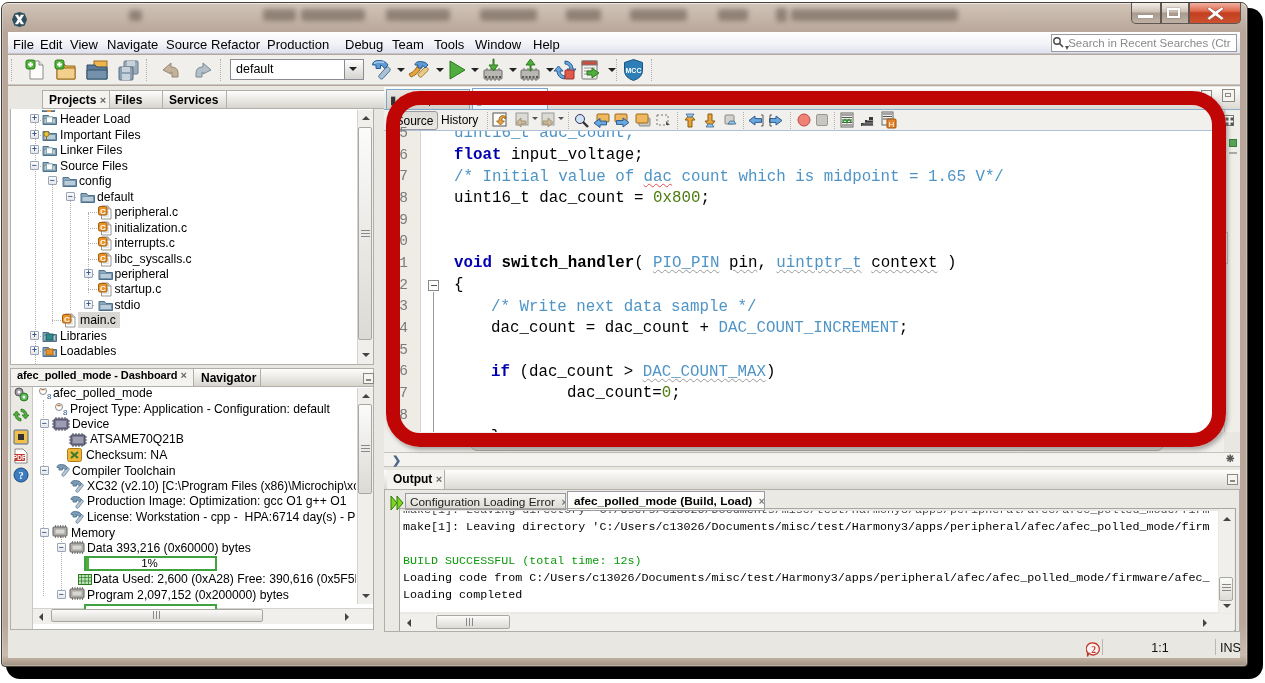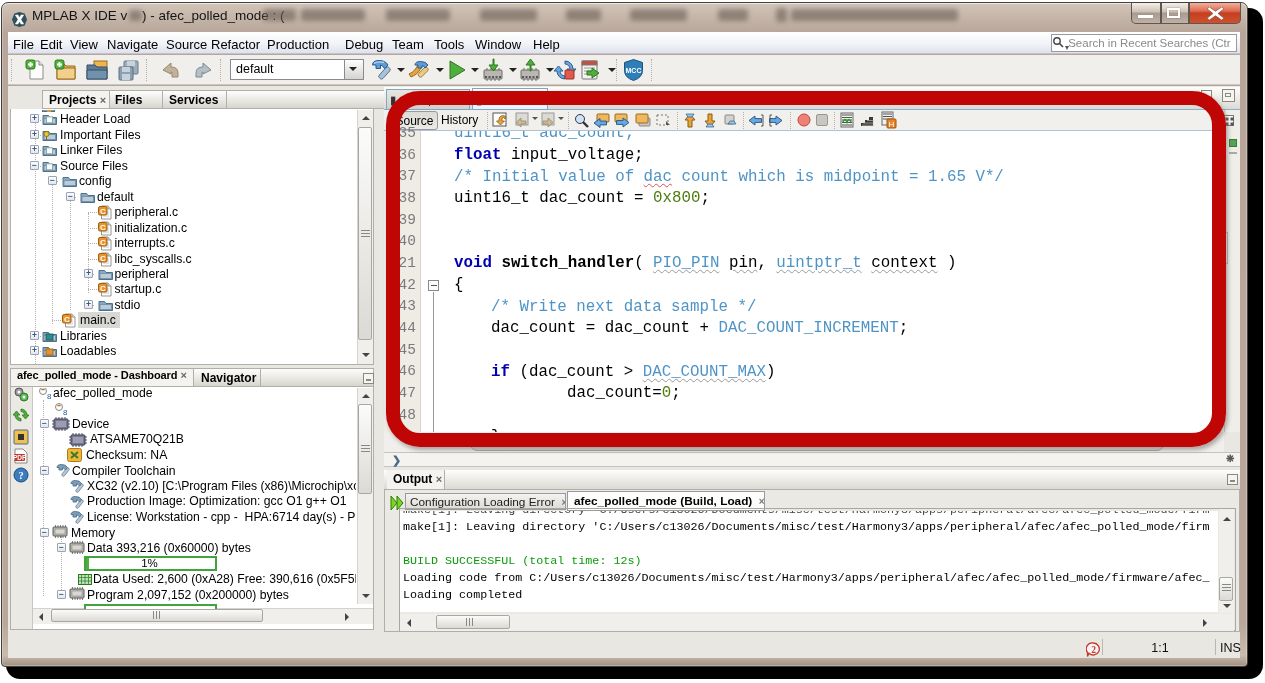--- a/index.html
+++ b/index.html
@@ -38,21 +38,21 @@
 #proj-body{position:absolute;left:10px;top:109px;width:364px;height:256px;background:#fff;border:1px solid #b1afaa;border-top:none;}
 
 #dash-tabs{left:10px;top:368px;width:364px;height:19px;}
 #dash-body{position:absolute;left:10px;top:387px;width:364px;height:243px;background:#fff;border:1px solid #b1afaa;border-top:none;}
 #dash-strip{position:absolute;left:0;top:0;width:22px;height:100%;background:#ebe9e4;border-right:1px solid #c9c7c2;}
 
 #ed-tabs{position:absolute;left:384px;top:87px;width:856px;height:23px;background:linear-gradient(#fdfdfc,#dcdad3);border-bottom:1px solid #8ab0cf;}
 #ed-toolbar{position:absolute;left:384px;top:110px;width:856px;height:21px;background:#f1f0ed;border-bottom:1px solid #adc2d8;}
 #ed-code{position:absolute;left:384px;top:131px;width:840px;height:301px;background:#fff;overflow:hidden;font-family:"Liberation Mono",monospace;font-size:15.8px;}
 #ed-gutter{position:absolute;left:384px;top:131px;width:37px;height:301px;background:#eeece5;border-right:1px solid #d5d3cc;z-index:2;}
-.lno{position:absolute;right:4px;font-family:"Liberation Mono",monospace;font-size:14.5px;color:#7a7a7a;margin-left:41px;}
+.lno{position:absolute;right:12px;font-family:"Liberation Mono",monospace;font-size:14.5px;color:#7a7a7a;margin-left:41px;}
 .cl{position:absolute;left:0;width:100%;height:22px;white-space:pre;}
 .kw{color:#0000b2;font-weight:bold;}
 .mc{color:#4e94c6;}
 .cm{color:#4e94c6;}
 .nm{color:#4d7c0f;}
 .wvr{text-decoration:underline wavy #e05050 1px;text-underline-offset:2px;}
 .wvg{text-decoration:underline wavy #9a9a9a 1px;text-underline-offset:2px;}
 #ed-right{position:absolute;left:1224px;top:110px;width:16px;height:322px;background:#efeee9;border-left:1px solid #d0cec9;}
 #ed-hscroll{position:absolute;left:384px;top:432px;width:840px;height:20px;background:#f0efec;}
 #breadcrumb{position:absolute;left:384px;top:452px;width:856px;height:15px;background:#f4f3f0;border-top:1px solid #c6c4bf;border-bottom:1px solid #c6c4bf;}
@@ -74,21 +74,20 @@
 </style>
 </head>
 <body>
 <div id="shadow"></div>
 <div id="win"></div>
 <div id="titlebar">
   <svg id="title-ico" viewBox="0 0 16 16">
       <path d="M8 0 L13.5 1.6 L16 8 L13.5 14.4 L8 16 L2.5 14.4 L0 8 L2.5 1.6 Z" fill="#31505e"></path>
       <path d="M3.6 3.2 L6.3 3.2 L8 6 L9.7 3.2 L12.4 3.2 L9.5 8 L12.4 12.8 L9.7 12.8 L8 10 L6.3 12.8 L3.6 12.8 L6.5 8 Z" fill="#fff" stroke="#fff" stroke-width=".6"></path>
     </svg>
-  <div id="title-text">MPLAB X IDE v      ) - afec_polled_mode : (</div>
   <div class="ghost" style="left:129px;top:10px;width:13px;height:11px;"></div>
   <div class="ghost" style="left:263px;top:9px;width:33px;height:12px;"></div>
   <div class="ghost" style="left:301px;top:9px;width:64px;height:12px;"></div>
   <div class="ghost" style="left:386px;top:9px;width:64px;height:12px;"></div>
   <div class="ghost" style="left:480px;top:9px;width:57px;height:12px;"></div>
   <div class="ghost" style="left:566px;top:9px;width:35px;height:12px;"></div>
   <div class="ghost" style="left:630px;top:9px;width:57px;height:12px;"></div>
   <div class="ghost" style="left:718px;top:9px;width:30px;height:12px;"></div>
   <div class="ghost" style="left:776px;top:8px;width:11px;height:14px;"></div>
   <div class="ghost" style="left:791px;top:9px;width:167px;height:12px;"></div>
@@ -442,20 +441,21 @@
 <div id="dash-tree" style="position:absolute;left:11px;top:388px;width:345px;height:221px;overflow:hidden;font-size:12.2px">
   <div class="abs" style="left:32px;top:12px;width:1px;height:196px;border-left:1px dotted #b5b1aa"></div>
   <div class="abs" style="left:50px;top:148px;width:1px;height:62px;border-left:1px dotted #b5b1aa"></div>
   <svg class="abs" style="left:27px;top:-2px" width="14" height="14" viewBox="0 0 14 14">
       <use href="#projnode"></use>
     </svg>
   <div class="abs" style="left:42px;top:-2px;line-height:15px;white-space:pre">afec_polled_mode</div>
   <svg class="abs" style="left:43px;top:14px" width="14" height="14" viewBox="0 0 14 14">
       <use href="#projnode"></use>
     </svg>
+  <div class="abs" style="left:59px;top:14px;line-height:15px;white-space:pre">Project Type: Application - Configuration: default</div>
   <div class="hdl" style="left:29px;top:31px">
       <span>−</span>
     </div>
   <svg class="abs" style="left:41px;top:28px" width="18" height="16" viewBox="0 0 18 16">
       <use href="#chip"></use>
     </svg>
   <div class="abs" style="left:61px;top:29px;line-height:15px;white-space:pre">Device</div>
   <svg class="abs" style="left:58px;top:44px" width="18" height="16" viewBox="0 0 18 16">
       <use href="#chip"></use>
     </svg>

